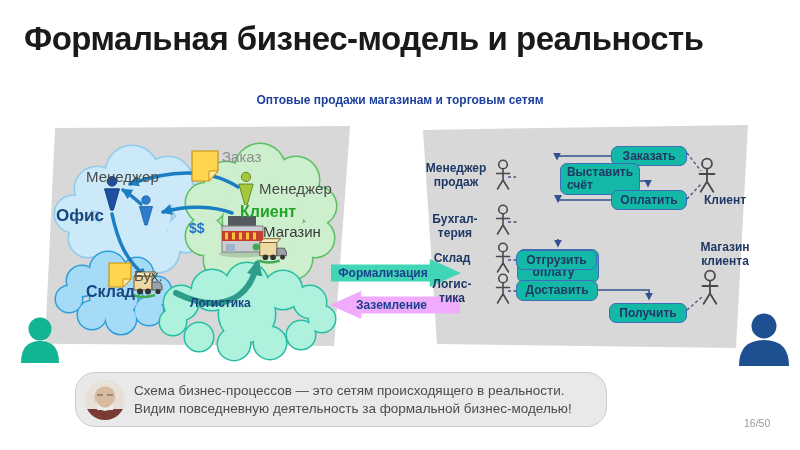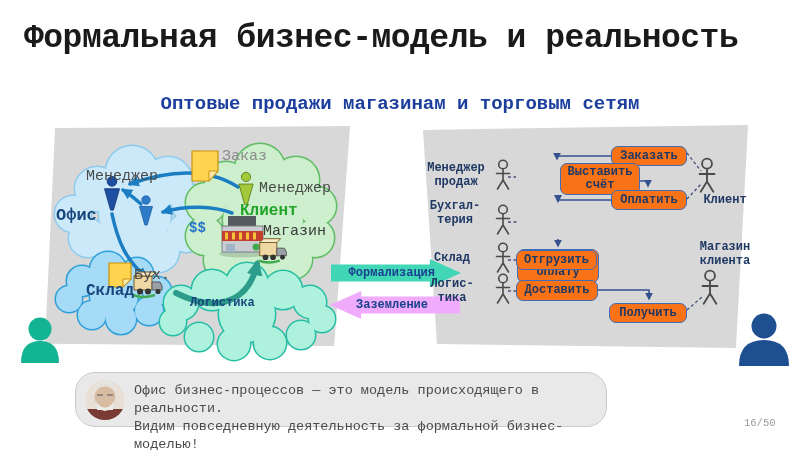--- a/index.html
+++ b/index.html
@@ -1,39 +1,39 @@
 <!DOCTYPE html>
 <html><head>
 <meta charset="utf-8">
 <style>
   html,body{margin:0;padding:0;background:#fff;}
   .slide{position:relative;width:800px;height:450px;overflow:hidden;background:#fff;
-         font-family:Liberation Mono, monospace;}
+         font-family:Liberation Sans, sans-serif;}
   .abs{position:absolute;}
   .title{left:24px;top:20px;font-size:33px;font-weight:bold;color:#1a1a1a;letter-spacing:-0.5px;white-space:nowrap;z-index:3;}
-  .subtitle{left:0;top:93px;width:800px;text-align:center;font-size:19px;font-weight:bold;color:#1C3F9E;z-index:3;}
+  .subtitle{left:0;top:93px;width:800px;text-align:center;font-size:12px;font-weight:bold;color:#1C3F9E;z-index:3;}
   .panel{background:#D8D8D8;z-index:1;}
   .panel-left{left:45px;top:126px;width:305px;height:220px;
       clip-path:polygon(3.3% 0.9%, 100% 0%, 94.8% 100%, 0% 99%);}
   .panel-right{left:423px;top:125px;width:325px;height:223px;
       clip-path:polygon(0% 2.2%, 100% 0%, 96.3% 100%, 4.3% 98.2%);}
   svg.overlay{left:0;top:0;z-index:2;pointer-events:none;}
   .lbl{z-index:3;white-space:pre-line;line-height:1.12;}
   .cloud-lbl{font-weight:bold;color:#17457E;}
   .small-lbl{font-size:15px;color:#4a4a4a;}
-  .step{z-index:3;background:#f97316;border:1.5px solid #3E6CB8;border-radius:7px;
+  .step{z-index:3;background:#14b8a6;border:1.5px solid #3E6CB8;border-radius:7px;
         color:#1F3864;font-weight:bold;font-size:12px;line-height:1.05;
-        display:flex;align-items:center;justify-content:center;text-align:center;
+        display:flex;align-items:center;justify-content:center;
         white-space:pre-line;box-sizing:border-box;}
   .role{z-index:3;font-weight:bold;font-size:12px;color:#1F3864;text-align:center;
         white-space:pre-line;line-height:1.15;}
   .blockarrow{z-index:3;display:flex;align-items:center;box-sizing:border-box;
         font-weight:bold;font-size:12px;color:#19418F;}
   .arrow-right{clip-path:polygon(0% 20%, 76% 20%, 76% 0%, 100% 50%, 76% 100%, 76% 80%, 0% 80%);
-        background:#41D6B5;justify-content:flex-end;padding-right:26px;}
+        background:#41D6B5;justify-content:center;padding-right:26px;}
   .arrow-left{clip-path:polygon(100% 20%, 24% 20%, 24% 0%, 0% 50%, 24% 100%, 24% 80%, 100% 80%);
         background:#f0abfc;justify-content:flex-start;padding-left:26px;}
   .bubble{left:75px;top:372px;width:532px;height:55px;background:#E9E9E9;
         border:1px solid #CBCBCB;border-radius:20px;z-index:3;box-sizing:border-box;}
   .bubble-text{position:absolute;left:58px;top:9px;font-size:13.5px;color:#4b4b4b;line-height:1.33;}
   .avatar{position:absolute;left:9px;top:7px;width:40px;height:40px;border-radius:50%;overflow:hidden;}
   .pagenum{left:744px;top:417px;font-size:10.5px;color:#9a9a9a;z-index:3;}
 </style>
 </head>
 <body>
@@ -235,21 +235,21 @@
 
   <div class="abs blockarrow arrow-right" style="left:331px;top:259px;width:130px;height:28px;">
     <span>Формализация</span>
   </div>
   <div class="abs blockarrow arrow-left" style="left:330px;top:291px;width:130px;height:28px;">
     <span>Заземление</span>
   </div>
 
   <div class="abs role" style="left:418px;top:162px;width:76px;">Менеджер
 продаж</div>
-  <div class="abs role" style="left:424px;top:200px;width:62px;">Бухгал-
+  <div class="abs role" style="left:424px;top:213px;width:62px;">Бухгал-
 терия</div>
   <div class="abs role" style="left:424px;top:252px;width:56px;">Склад</div>
   <div class="abs role" style="left:424px;top:278px;width:56px;">Логис-
 тика</div>
   <div class="abs role" style="left:698px;top:194px;width:54px;">Клиент</div>
   <div class="abs role" style="left:694px;top:241px;width:62px;">Магазин
 клиента</div>
 
   <div class="abs step" style="left:611px;top:146px;width:76px;height:20px;">Заказать</div>
   <div class="abs step" style="left:516px;top:163px;width:80px;height:32px;margin-left:44px;">Выставить
@@ -268,20 +268,20 @@
         <rect x="0" y="29" width="40" height="11" fill="#7A3B35"></rect>
         <circle cx="20" cy="17" r="10.5" fill="#D8BCA2"></circle>
         <path d="M 8 16 Q 9 4 20 4 Q 31 4 32 16 L 32 11 Q 28 1 20 1 Q 12 1 8 11 Z" fill="#E6E6E4"></path>
         <path d="M 11 20 Q 12 31 20 31 Q 28 31 29 20 Q 26 29 20 28.5 Q 14 29 11 20 Z" fill="#E6E6E4"></path>
         <path d="M 12 23 Q 20 33 28 23 L 28 30 L 12 30 Z" fill="#EDEDEB"></path>
         <line x1="12" y1="15" x2="18" y2="15" stroke="#555" stroke-width="1"></line>
         <line x1="22" y1="15" x2="28" y2="15" stroke="#555" stroke-width="1"></line>
       </svg>
     </div>
     <div class="bubble-text">
-      <div>Офис бизнес-процессов — это модель происходящего в реальности.</div>
+      <div>Схема бизнес-процессов — это сетям происходящего в реальности.</div>
       <div>Видим повседневную деятельность за формальной бизнес-моделью!</div>
     </div>
   </div>
 
   <div class="abs pagenum">16/50</div>
 
 </div>
 
 </body></html>

